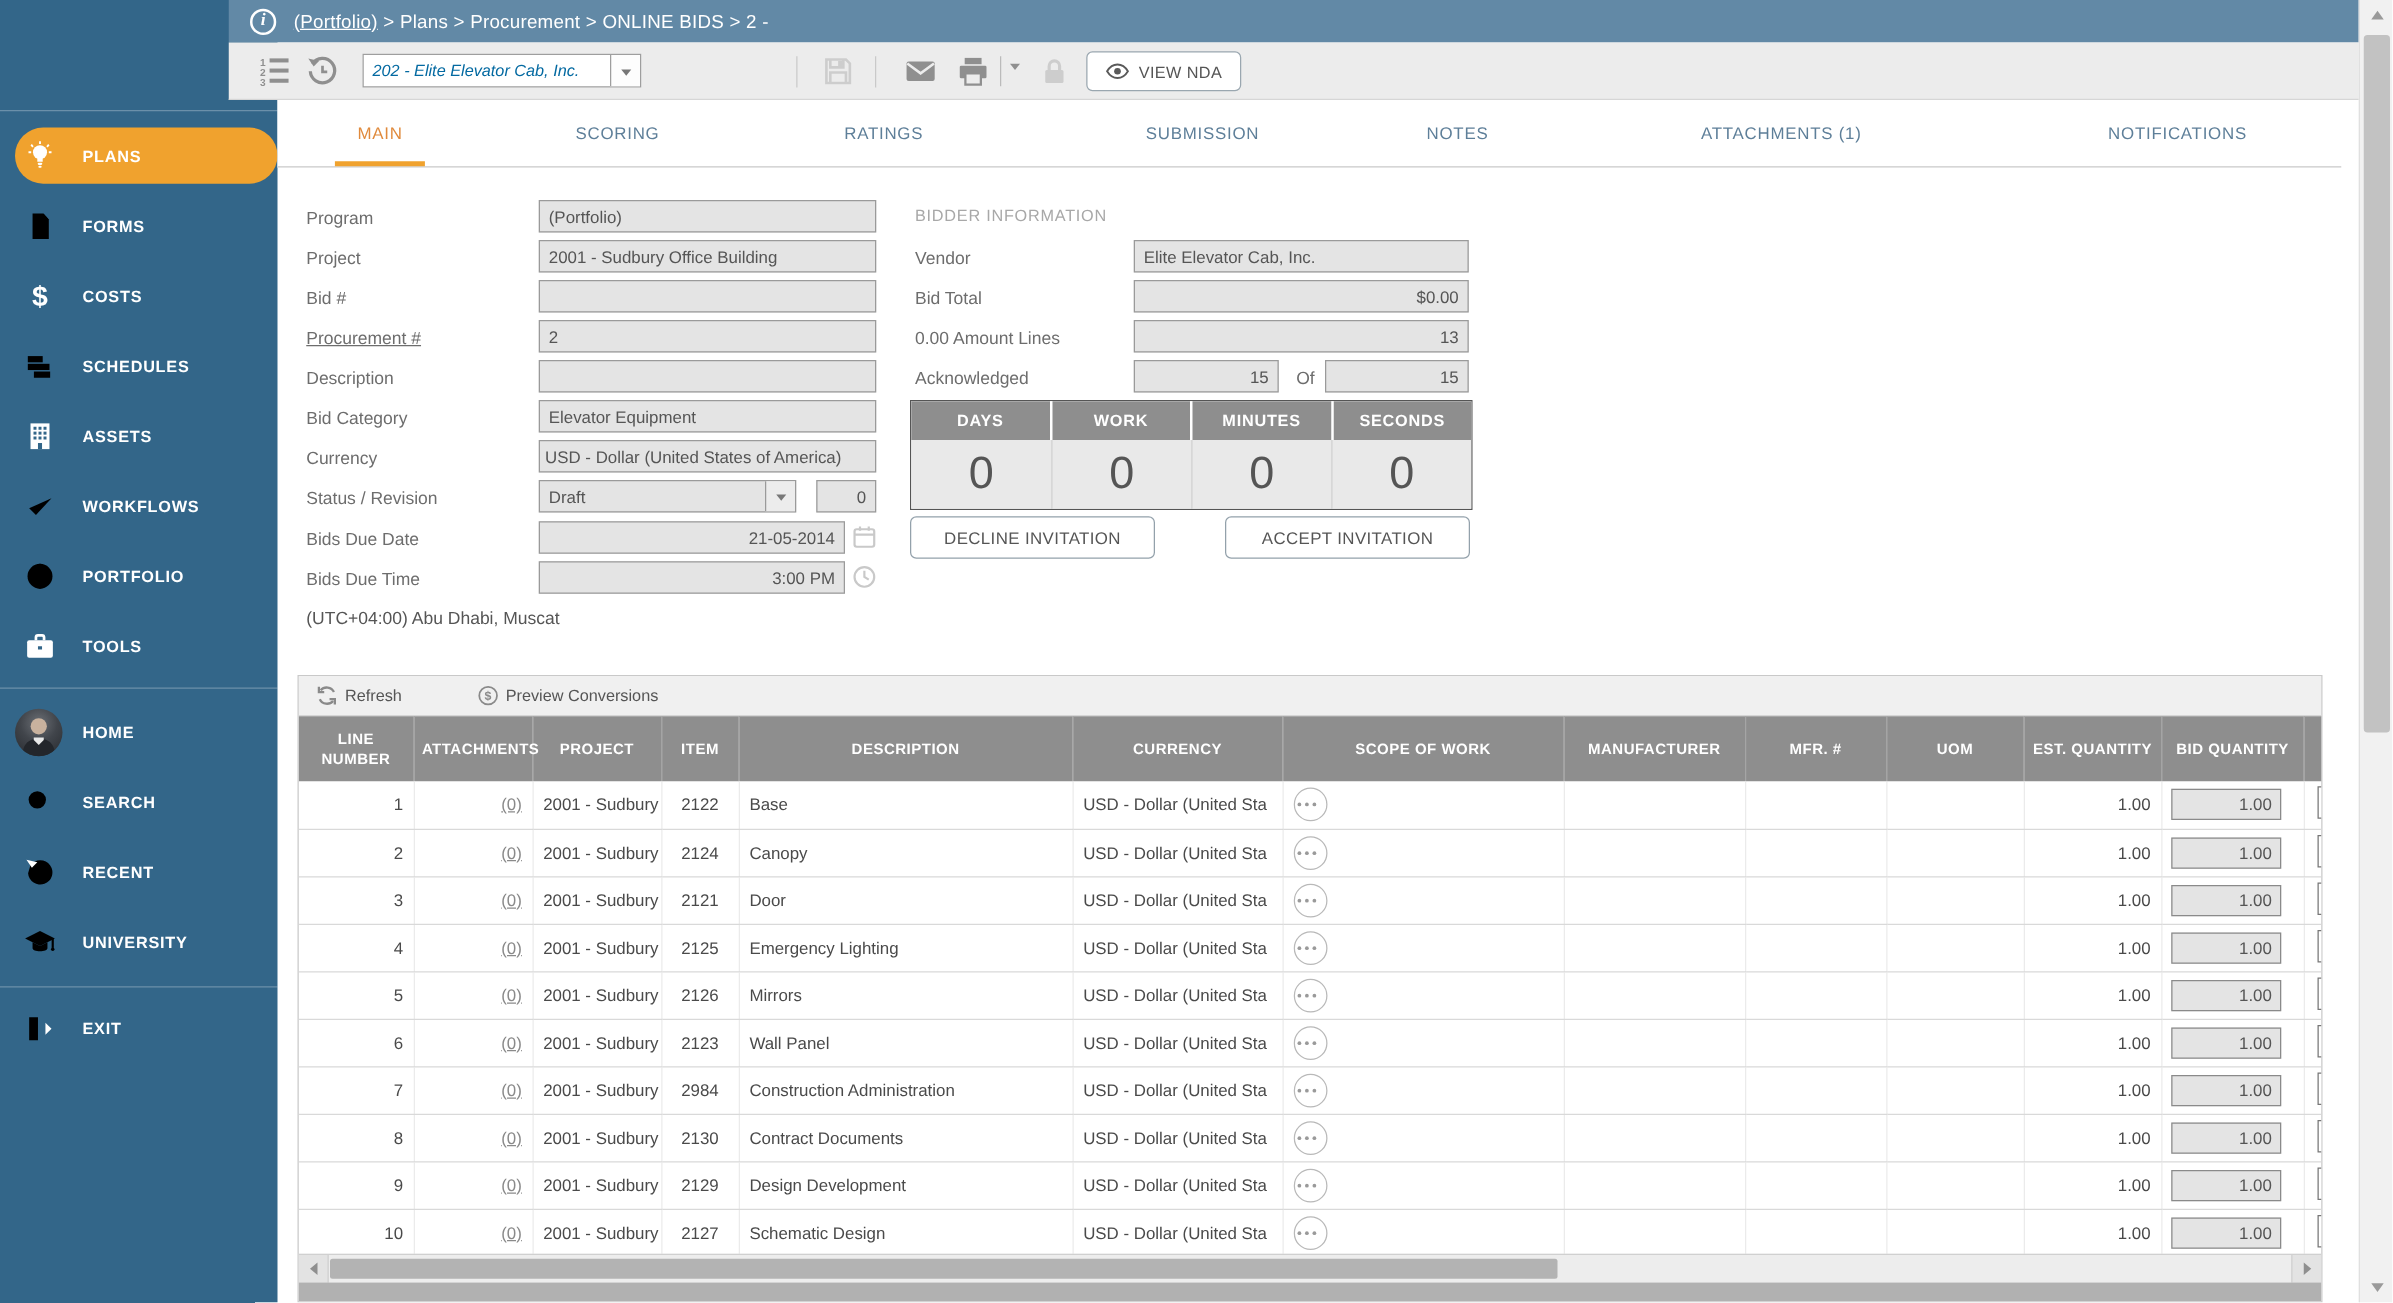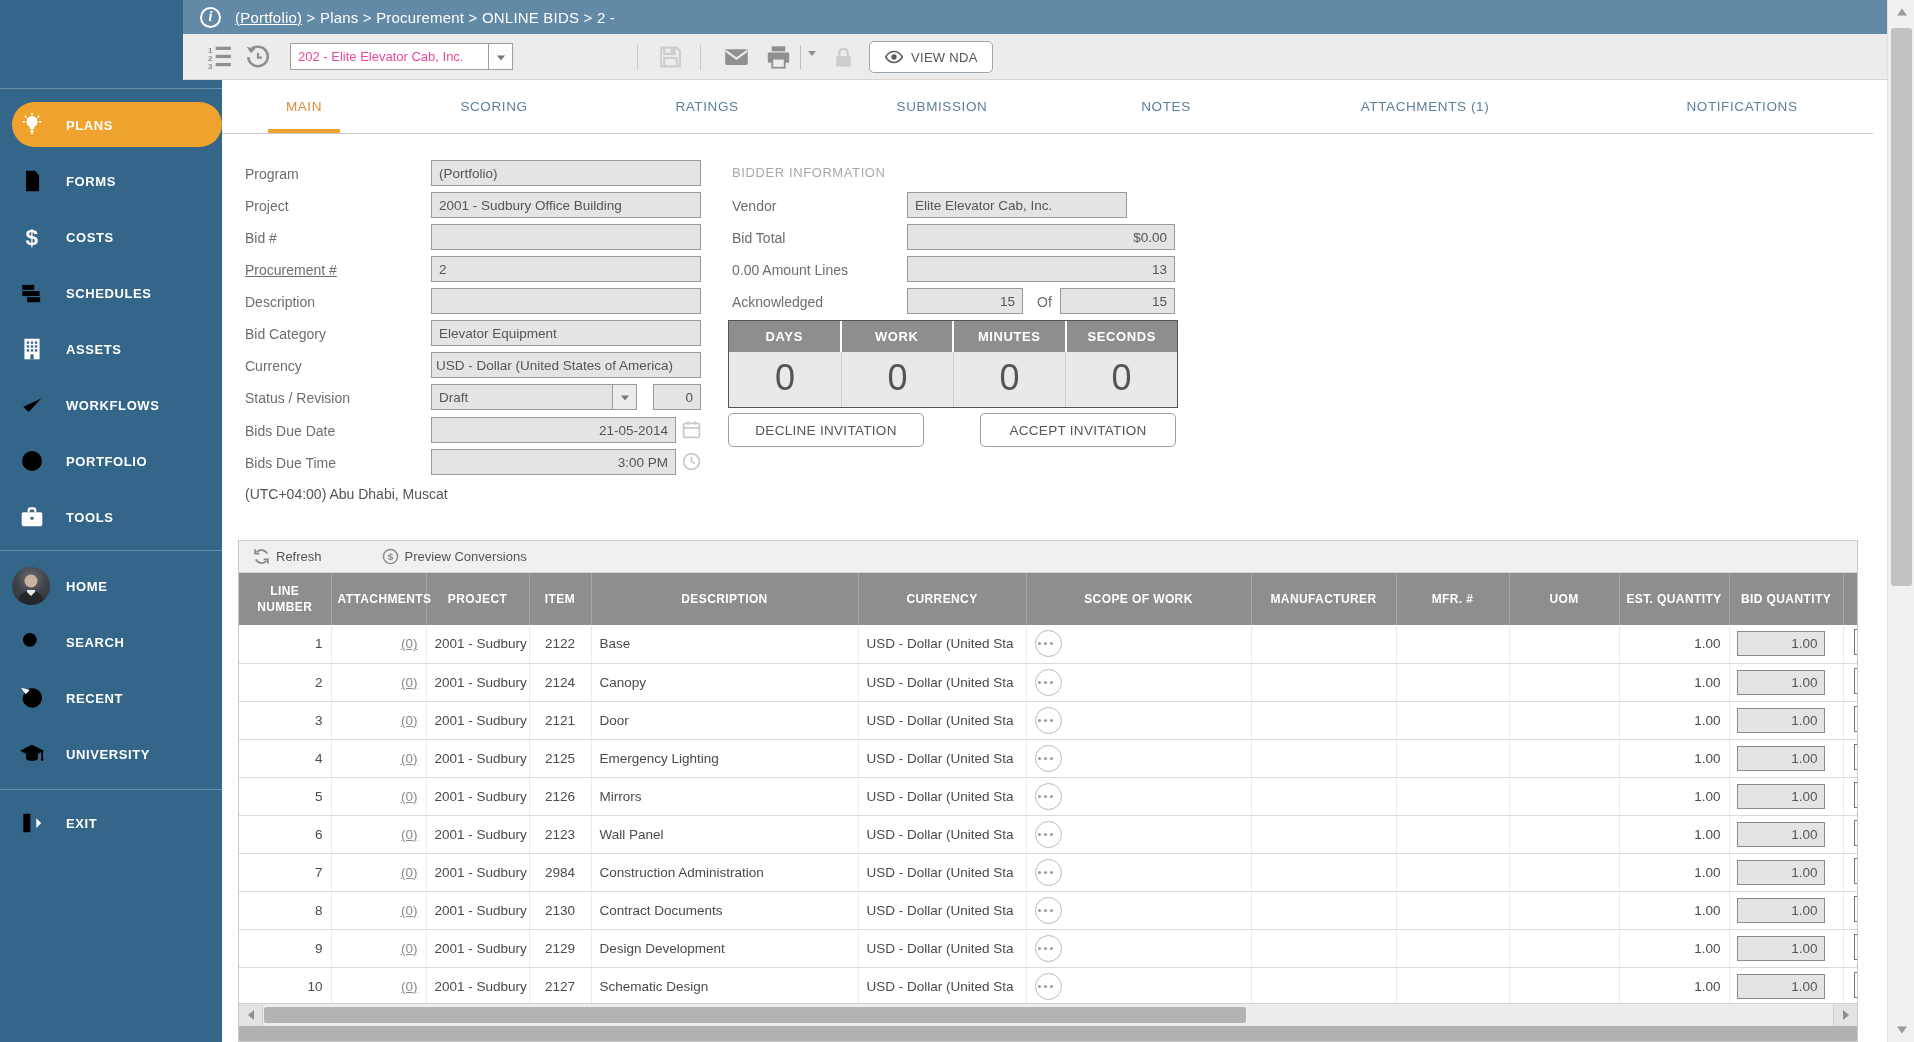--- a/index.html
+++ b/index.html
@@ -36,21 +36,21 @@
                display:flex; align-items:center; justify-content:center; font-family:"Liberation Serif",serif; font-style:italic; font-weight:700; font-size:14px; }
   #breadcrumb { margin-left:14px; color:#fff; font-size:15px; font-weight:500; letter-spacing:.2px; white-space:nowrap; }
   #breadcrumb .crumb0 { text-decoration:underline; }
 
   #toolbar { position:absolute; left:183px; top:34px; width:1704px; height:46px; background:#ececec; border-bottom:1px solid #d6d6d6; z-index:3; }
   .tbtn { position:absolute; top:50%; transform:translateY(-50%); color:#8f8f8f; cursor:pointer; }
   .tbtn svg { display:block; }
   .tbtn.disabled { color:#cdcdcd; cursor:default; }
   .tsep { position:absolute; top:11px; width:1px; height:25px; background:#c9c9c9; }
   #record-select { position:absolute; left:107px; top:9px; width:223px; height:27px; background:#fff; border:1px solid #9e9e9e; cursor:pointer; }
-  #record-select .val { position:absolute; left:7px; top:5px; font-size:13px; color:#ec4899; white-space:nowrap; }
+  #record-select .val { position:absolute; left:7px; top:5px; font-size:13px; color:#0369a1; white-space:nowrap;font-style:italic; }
   #record-select .arrow-box { position:absolute; right:0; top:0; width:24px; height:25px; border-left:1px solid #9e9e9e; background:#fdfdfd; }
   .caret-down { position:absolute; left:50%; top:50%; transform:translate(-50%,-30%); width:0; height:0;
                 border-left:4px solid transparent; border-right:4px solid transparent; border-top:5px solid #777; }
   #print-caret { position:absolute; left:625px; top:17px; width:0; height:0; border-left:4px solid transparent; border-right:4px solid transparent; border-top:5px solid #8f8f8f; cursor:pointer; }
   #print-sep { position:absolute; left:617px; top:11px; width:1px; height:24px; background:#bbb; }
   #view-nda { position:absolute; left:686px; top:7px; height:32px; background:#fff; border:1px solid #9aa7b0; border-radius:5px;
               display:flex; align-items:center; padding:0 14px; cursor:pointer; color:#666; }
   #view-nda .lbl { font-size:13px; color:#555; margin-left:7px; letter-spacing:.3px; }
 
   #tabbar { position:absolute; left:222px; top:80px; width:1651px; height:54px; background:#fff; border-bottom:1px solid #c9c9c9; z-index:3; }
@@ -361,21 +361,21 @@
         <circle cx="12" cy="12" r="3.2" fill="#5a5a5a"></circle>
       </svg>
     <span class="lbl">VIEW NDA</span>
   </div>
 </div>
 
 <div id="tabbar">
     <div class="tab active" style="left: 82px;">MAIN</div>
     <div class="tab" style="left: 272px;">SCORING</div>
     <div class="tab" style="left: 485px;">RATINGS</div>
-    <div class="tab" style="left: 720px;">SUBMISSION</div>
+    <div class="tab" style="left: 740px;">SUBMISSION</div>
     <div class="tab" style="left: 944px;">NOTES</div>
     <div class="tab" style="left: 1203px;">ATTACHMENTS (1)</div>
     <div class="tab" style="left: 1520px;">NOTIFICATIONS</div>
   </div>
 
 <span class="flabel" style="left:245px; top:166px">Program</span>
 <div class="finput" style="left:431px; top:160px; width:270px">
     <span>(Portfolio)</span>
   </div>
 
@@ -440,21 +440,21 @@
       <circle cx="12" cy="12" r="9"></circle>
       <path d="M12 6.5 V12 l4 2.5"></path>
     </svg>
 </span>
 
 <span id="tz-note">(UTC+04:00) Abu Dhabi, Muscat</span>
 
 <span id="section-heading">BIDDER INFORMATION</span>
 
 <span class="flabel" style="left:732px; top:198px">Vendor</span>
-<div class="finput" style="left:907px; top:192px; width:220px">
+<div class="finput" style="left:907px; top:192px; width:268px">
     <span>Elite Elevator Cab, Inc.</span>
   </div>
 
 <span class="flabel" style="left:732px; top:230px">Bid Total</span>
 <div class="finput right" style="left:907px; top:224px; width:268px">
     <span>$0.00</span>
   </div>
 
 <span class="flabel" style="left:732px; top:262px">0.00 Amount Lines</span>
 <div class="finput right" style="left:907px; top:256px; width:268px">

